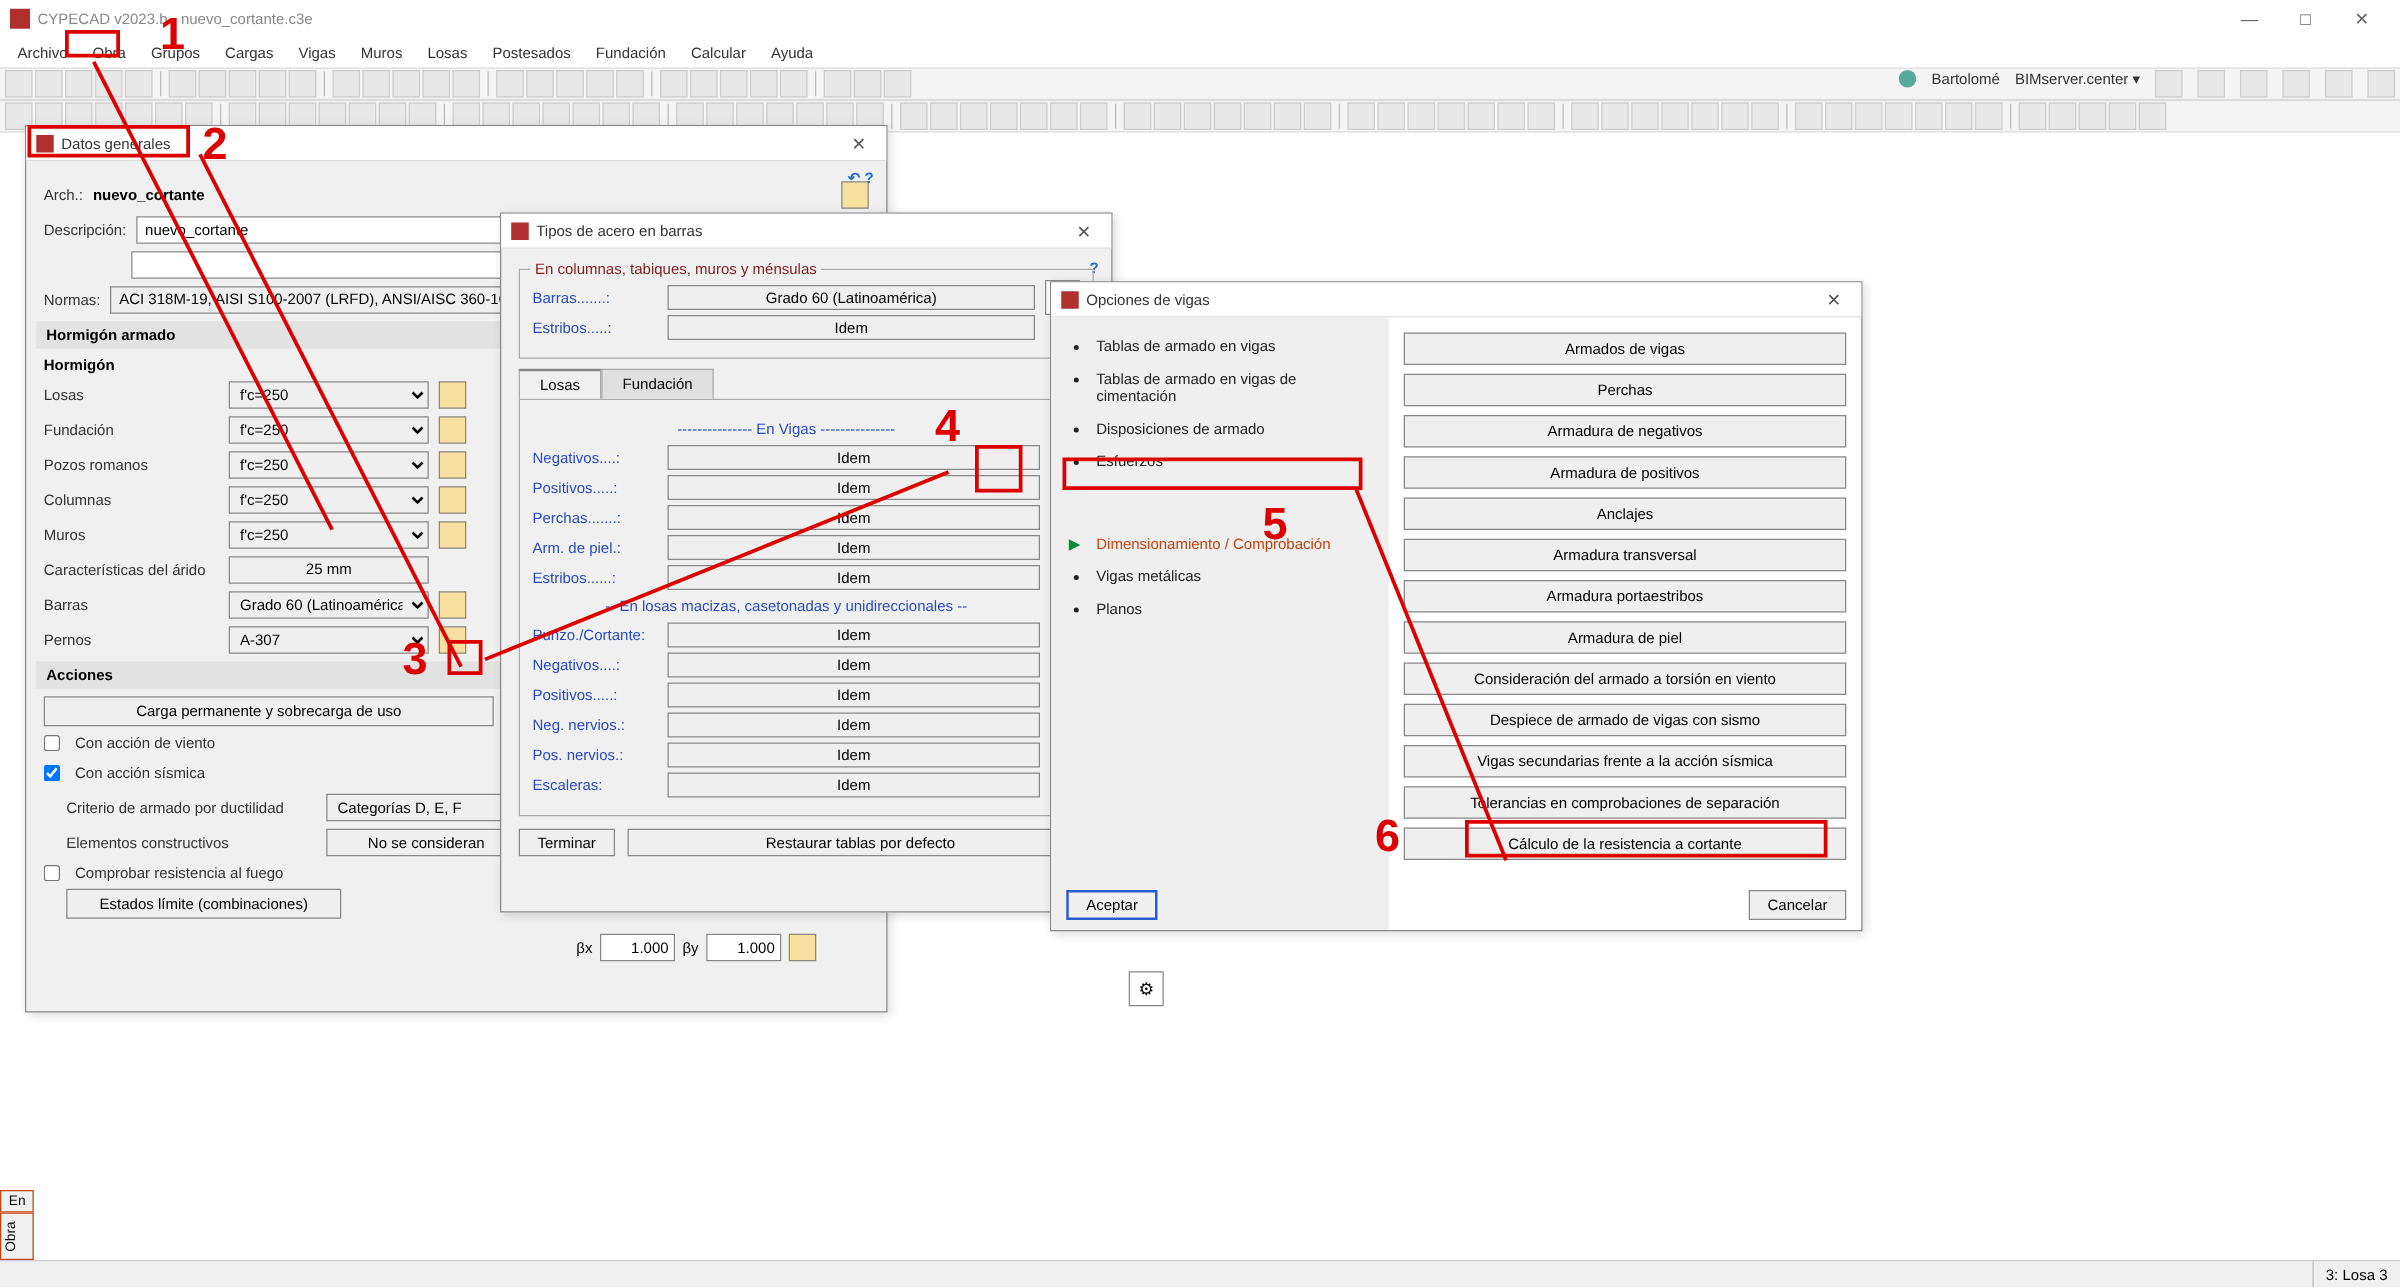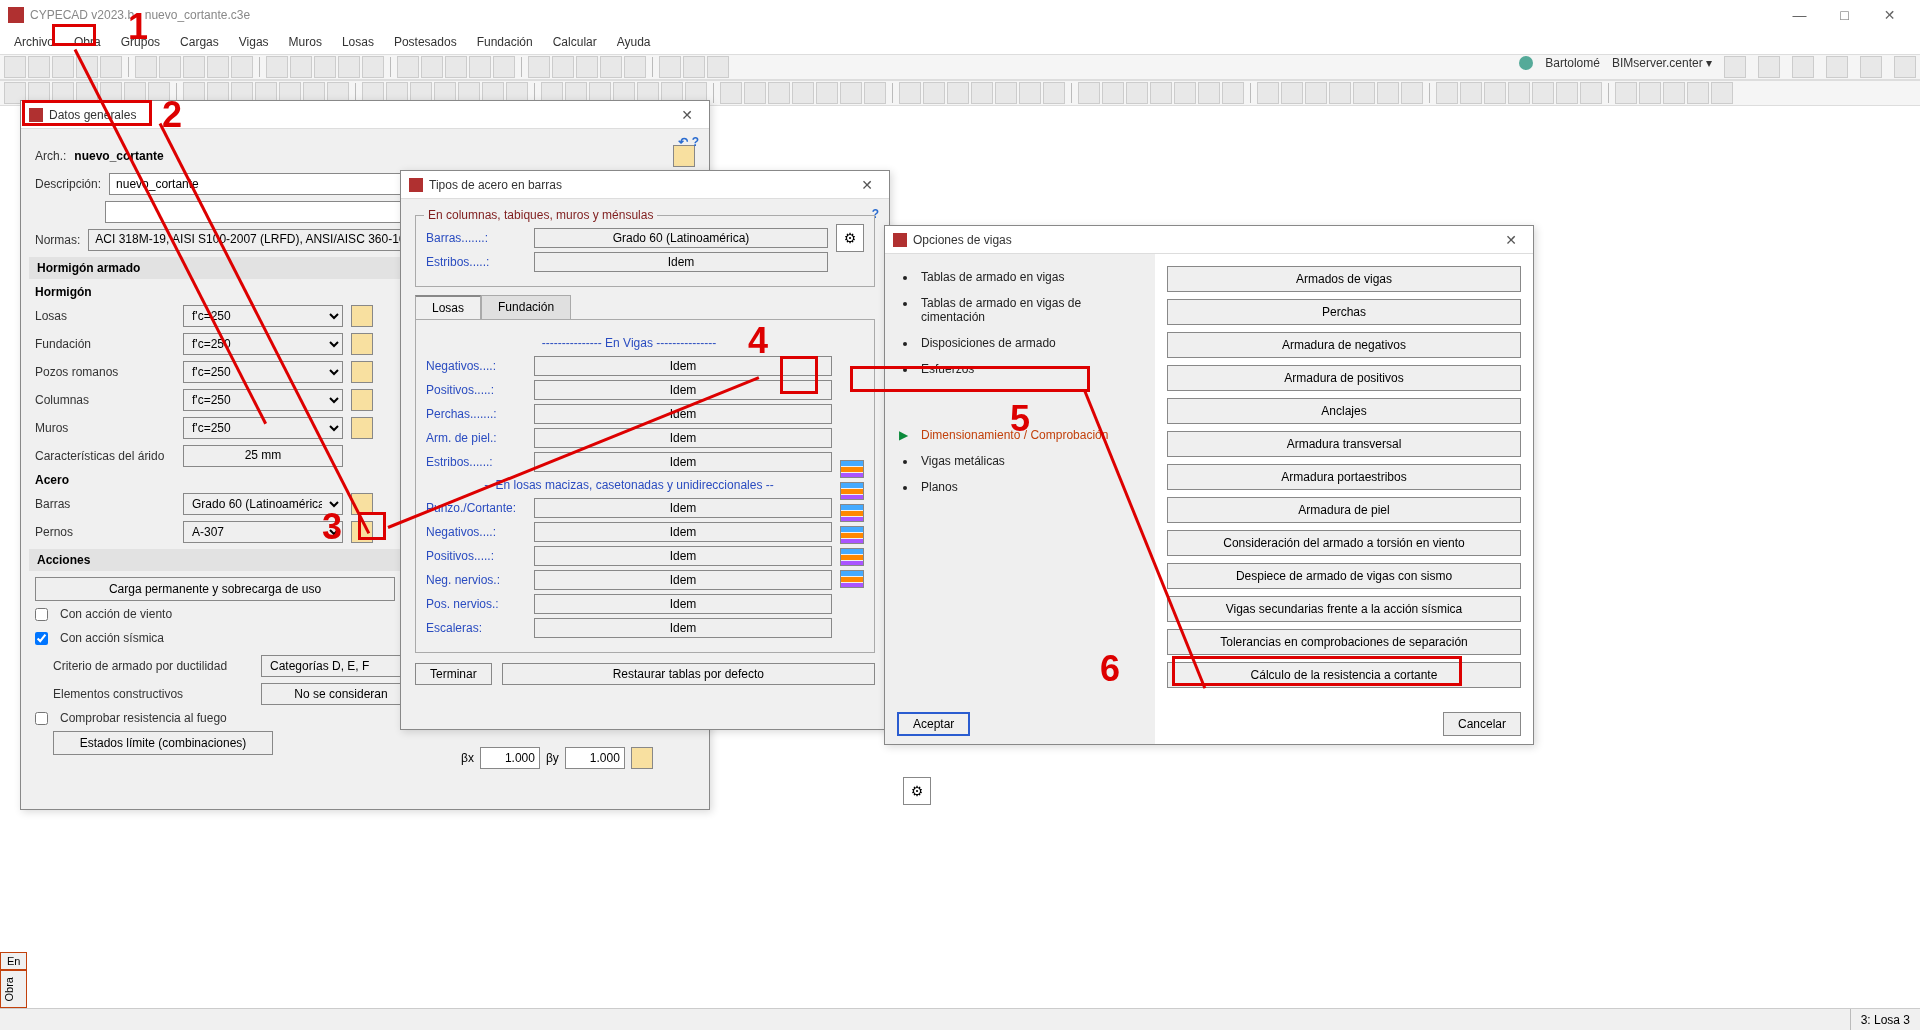--- a/index.html
+++ b/index.html
@@ -56,21 +56,21 @@
 .tab.active { background: #f0f0f0; border-top: 2px solid #888; }
 .tabbody { border: 1px solid #aaa; padding: 10px; background: #f0f0f0; }
 .sec-label { text-align: center; color: #2a4cc0; margin: 6px 0; }
 .slider-icon { width: 28px; height: 28px; background: #fff; border: 1px solid #888; display: flex; align-items: center; justify-content: center; font-size: 14px; }
 .bars-icon { width: 24px; height: 18px; background: linear-gradient(#4af,#4af) 0 0/100% 5px no-repeat, linear-gradient(#f80,#f80) 0 6px/100% 5px no-repeat, linear-gradient(#a5f,#a5f) 0 12px/100% 5px no-repeat; border: 1px solid #888; }
 .slider-yel { width: 28px; height: 38px; background: #fff; border: 1px solid #888; display:flex; align-items:center; justify-content:center; }
 .slider-yel::after { content: "⋮"; color: #cc0; font-size: 18px; }
 .btn { background: #efefef; border: 1px solid #888; padding: 3px 14px; }
 
 
-#dlg-opciones { left: 884px; top: 225px; width: 650px; height: 520px; background: #fff; }
+#dlg-opciones { left: 840px; top: 225px; width: 650px; height: 520px; background: #fff; }
 #dlg-opciones .content { display: flex; height: calc(100% - 28px); }
 #dlg-opciones .left { width: 270px; background: #efefef; padding: 10px 4px; }
 #dlg-opciones .left ul { list-style: disc; padding-left: 28px; }
 #dlg-opciones .left li { padding: 6px 4px; color: #222; }
 #dlg-opciones .left li.sel { color: #c2410c; font-weight: normal; position: relative; list-style: none; margin-top: 40px; }
 #dlg-opciones .left li.sel::before { content: "▶"; color: #0a8a3a; position: absolute; left: -18px; }
 #dlg-opciones .right { flex: 1; padding: 12px; display: flex; flex-direction: column; gap: 7px; }
 #dlg-opciones .right .opt-btn { background: #efefef; border: 1px solid #888; padding: 5px 4px; text-align: center; }
 #dlg-opciones .footer { position: absolute; bottom: 8px; left: 12px; right: 12px; display: flex; justify-content: space-between; }
 #dlg-opciones .footer .btn.accept { border: 2px solid #2a5cd0; }
@@ -292,21 +292,20 @@
           <label style="width:140px">Muros</label>
      <select><option>f'c=250</option></select>
      <span class="icon-btn"></span>
         </div>
       </div>
     <div class="row">
       <label style="width:140px">Características del árido</label>
       <span class="txt" style="flex:0 0 160px;text-align:center;background:#efefef">25 mm</span>
     </div>
 
-    <div class="subheader">Acero</div>
     <div id="acero-rows">
         <div class="row">
           <label style="width:140px">Barras</label>
      <select><option>Grado 60 (Latinoamérica)</option></select>
      <span class="icon-btn"></span>
         </div>
         <div class="row">
           <label style="width:140px">Pernos</label>
      <select><option>A-307</option></select>
      <span class="icon-btn"></span>

